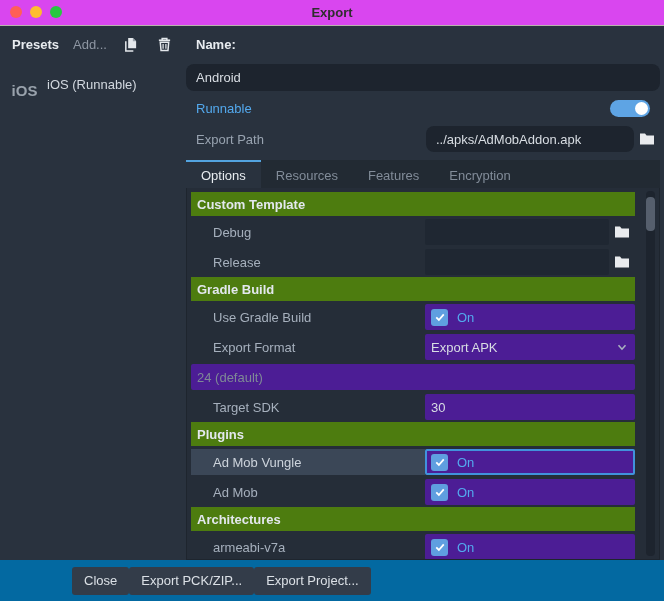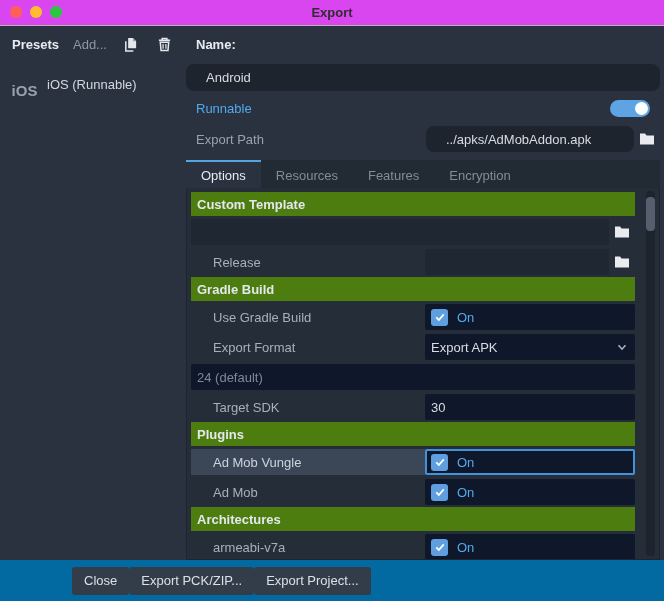--- a/index.html
+++ b/index.html
@@ -44,21 +44,21 @@
     border:1px solid transparent;color:#d2d8df;
   }
   .preset-item.selected{background:#3b4656;border-color:#4f5f73;}
   .preset-icon{width:27px;display:flex;align-items:center;justify-content:center;margin-top:12px;}
   .ios-text{font-weight:bold;font-size:15px;color:#99a2ac;letter-spacing:0;}
 
   
   .main{flex:1;display:flex;flex-direction:column;padding:0 4px 0 4px;box-sizing:border-box;min-width:0;}
   .text-field{
     background:#1d242e;border-radius:8px;height:27px;display:flex;align-items:center;
-    padding:0 20px;color:#d8dde3;box-sizing:border-box;
+    padding:0 10px;color:#d8dde3;box-sizing:border-box;
   }
   .name-field{margin-top:2px;}
   .runnable-row{height:34px;display:flex;align-items:center;justify-content:space-between;padding:0 10px 0 10px;}
   .runnable-label{color:#53a9ee;}
   .toggle{width:40px;height:17px;border-radius:9px;background:#5ea4e4;position:relative;flex:0 0 40px;}
   .toggle .knob{position:absolute;right:2px;top:2px;width:13px;height:13px;border-radius:50%;background:#ffffff;}
   .path-row{height:28px;display:flex;align-items:center;padding-left:10px;}
   .path-label{color:#98a3b0;flex:1;}
   .path-field{width:208px;flex:0 0 208px;height:26px;}
   .folder-btn{width:26px;flex:0 0 26px;height:26px;display:flex;align-items:center;justify-content:center;}
@@ -81,21 +81,21 @@
   .sect-header{
     height:24px;display:flex;align-items:center;padding-left:6px;
     font-weight:bold;color:#e3e8ee;background:#4d7c0f;margin-bottom:1px;
   }
   .prop-row{height:30px;display:flex;align-items:center;}
   .prop-label{
     width:234px;flex:0 0 234px;box-sizing:border-box;padding-left:22px;
     color:#a6b0bd;height:26px;display:flex;align-items:center;
   }
   .prop-label.highlight{background:#3b4757;color:#cdd4dc;}
-  .prop-value{flex:1;height:26px;display:flex;align-items:center;box-sizing:border-box;background:#0f172a;border-radius:2px;padding:0 6px;}
+  .prop-value{flex:1;height:26px;display:flex;align-items:center;box-sizing:border-box;background:#4c1d95;border-radius:2px;padding:0 6px;}
   .prop-value.focused{border:2px solid #4192dc;padding:0 4px;}
   .prop-value.no-bg{background:transparent;padding:0;}
   .file-input{flex:1;height:26px;background:#1f2732;border-radius:2px;}
   .file-folder{width:26px;flex:0 0 26px;display:flex;align-items:center;justify-content:center;}
   .checkbox{
     width:17px;height:17px;flex:0 0 17px;border-radius:3px;background:#5f9fe0;
     display:flex;align-items:center;justify-content:center;
   }
   .on-label{color:#53a9ee;margin-left:9px;}
   .dd-text{flex:1;color:#d8dde3;}
@@ -200,20 +200,21 @@
         <div class="tab">Resources</div>
         <div class="tab">Features</div>
         <div class="tab">Encryption</div>
       </div>
 
       <div class="options-panel">
         <div class="panel-inner">
 
           <div class="sect-header">Custom Template</div>
           <div class="prop-row">
+            <div class="prop-label">Debug</div>
             <div class="prop-value no-bg">
               <div class="file-input"></div>
               <span class="file-folder">
                 <span>
                   <svg width="16" height="14" viewBox="0 0 16 14">
                       <path d="M1 1.5h5l1.6 2H15v9H1z" fill="#e9ebee"></path>
                     </svg>
                 </span>
               </span>
             </div>

